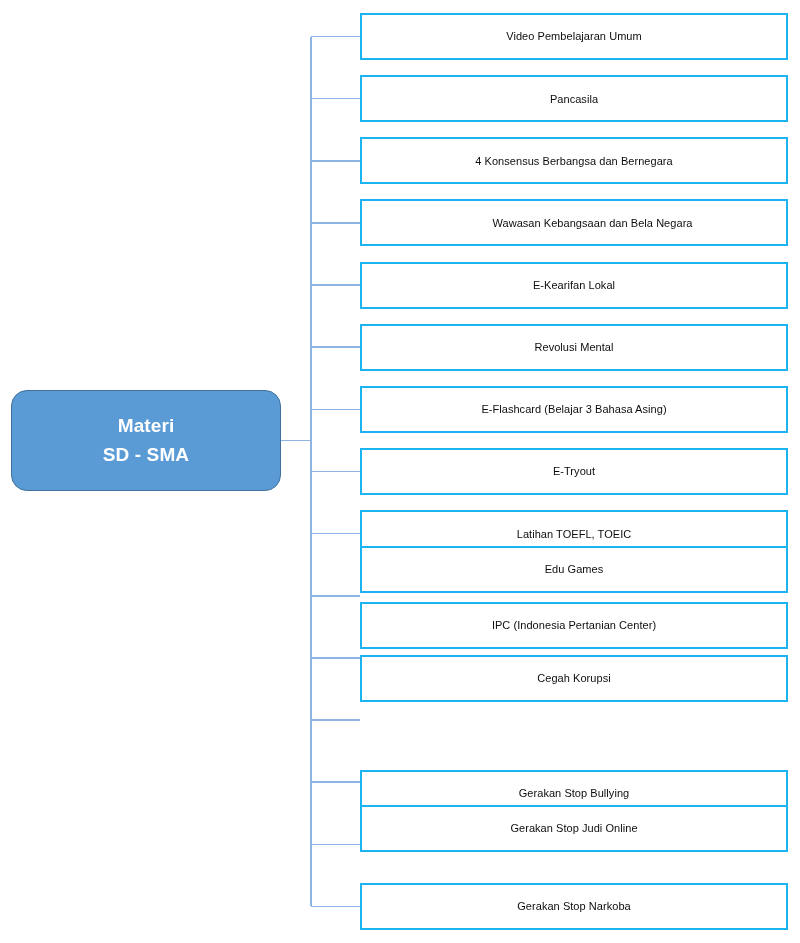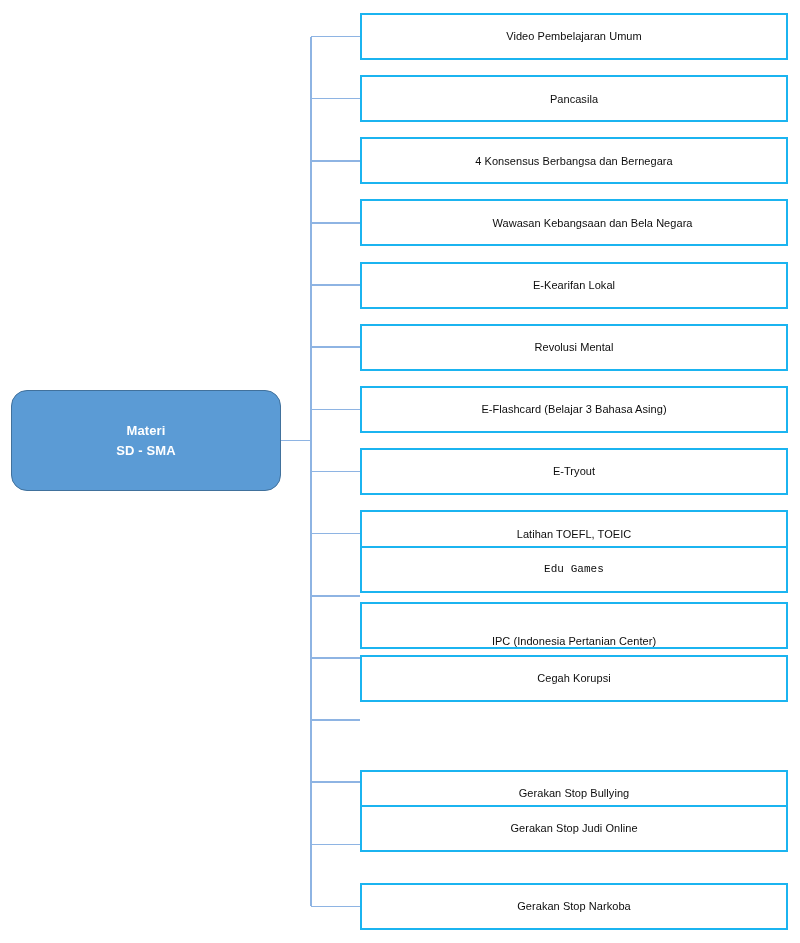--- a/index.html
+++ b/index.html
@@ -41,21 +41,21 @@
     box-sizing: border-box;
     background: #5B9BD5;
     border: 1px solid #41719C;
     border-radius: 16px;
     display: flex;
     flex-direction: column;
     align-items: center;
     justify-content: center;
     color: #ffffff;
     font-weight: bold;
-    font-size: 13px;
+    font-size: 19px;
     line-height: 1.52;
     text-align: center;
     letter-spacing: 0.1px;
   }
   #root-node .root-line {
     display: block;
     white-space: nowrap;
   }
 
   
@@ -131,24 +131,24 @@
       </div>
       <div class="leaf-box" style="top: 385.84px;">
         <span class="leaf-label">E-Flashcard (Belajar 3 Bahasa Asing)</span>
       </div>
       <div class="leaf-box" style="top: 447.98px;">
         <span class="leaf-label">E-Tryout</span>
       </div>
       <div class="leaf-box" style="top: 510.12px;">
         <span class="leaf-label">Latihan TOEFL, TOEIC</span>
       </div>
-      <div class="leaf-box" style="top: 546px; font-family: Liberation Mono, monospace;">
+      <div class="leaf-box" style="top: 546px;">
         <span class="leaf-label">Edu Games</span>
       </div>
-      <div class="leaf-box" style="top: 602px; align-items: flex-end;">
+      <div class="leaf-box" style="top: 602px;">
         <span class="leaf-label">IPC (Indonesia Pertanian Center)</span>
       </div>
       <div class="leaf-box" style="top: 655px;">
         <span class="leaf-label">Cegah Korupsi</span>
       </div>
       <div class="leaf-box" style="top: 770px;">
         <span class="leaf-label">Gerakan Stop Bullying</span>
       </div>
       <div class="leaf-box" style="top: 789px; margin-top: 16px;">
         <span class="leaf-label">Gerakan Stop Judi Online</span>

